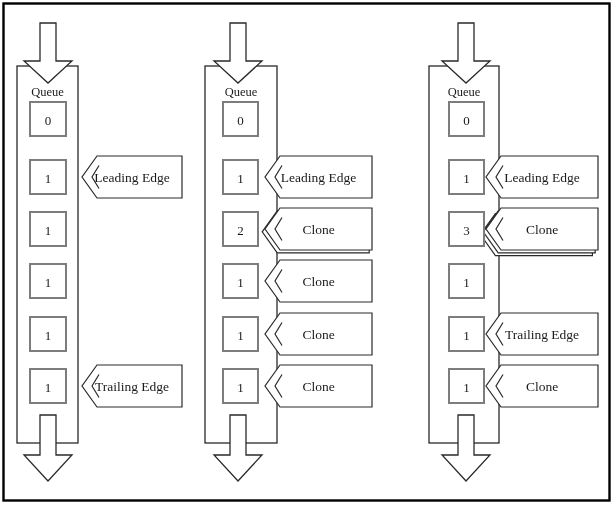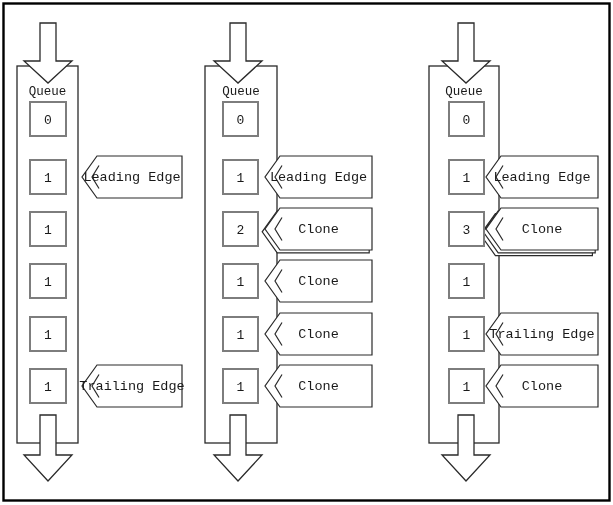--- a/index.html
+++ b/index.html
@@ -1,21 +1,21 @@
 <!DOCTYPE html>
 <html><head>
 <meta charset="utf-8">
 <title>Diagram</title>
 <style>
   html,body{margin:0;padding:0;background:#fff;}
   #canvas{
     position:relative;
     width:613px;height:505px;
     background:#ffffff;
-    font-family:Liberation Mono, monospace;
+    font-family:Liberation Serif, serif;
     overflow:hidden;
   }
   svg text{user-select:none;}
 </style>
 </head>
 <body>
 
 <div id="canvas">
   <svg id="diagram" width="613" height="505" viewBox="0 0 613 505" xmlns="http://www.w3.org/2000/svg">
       <rect x="3.5" y="3.5" width="606" height="497" fill="#ffffff" stroke="#000000" stroke-width="2.4"></rect>

